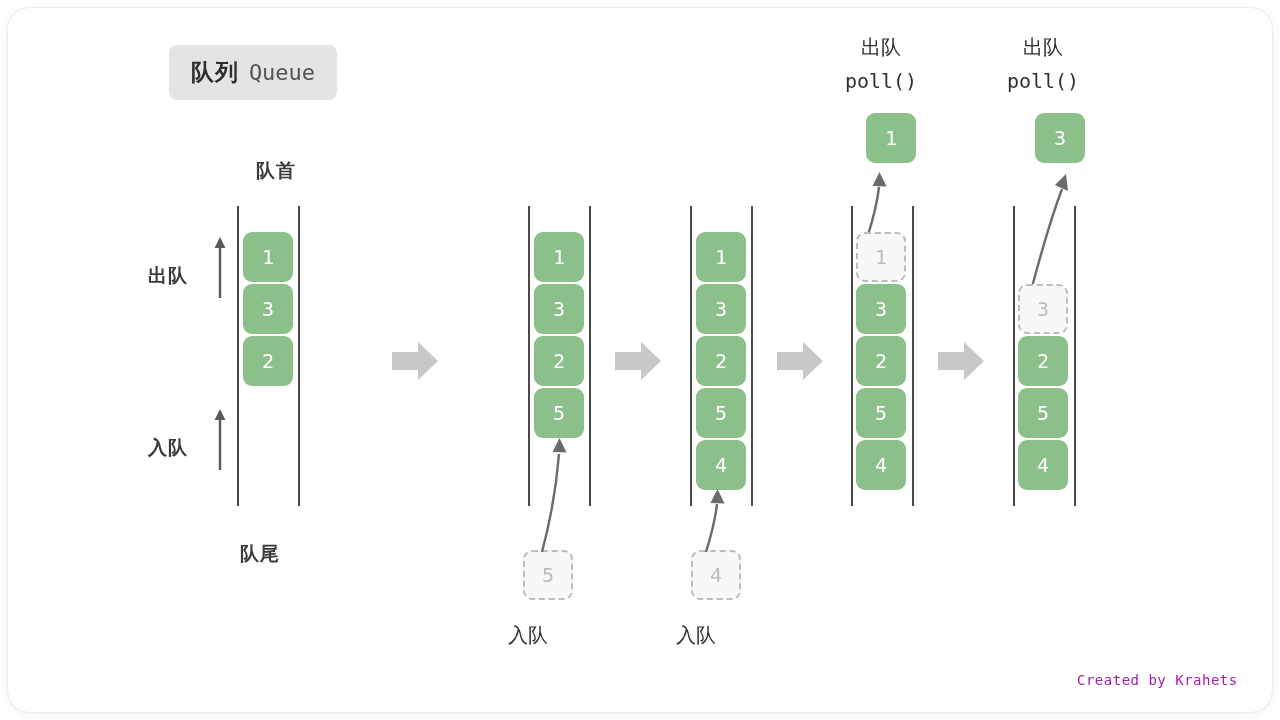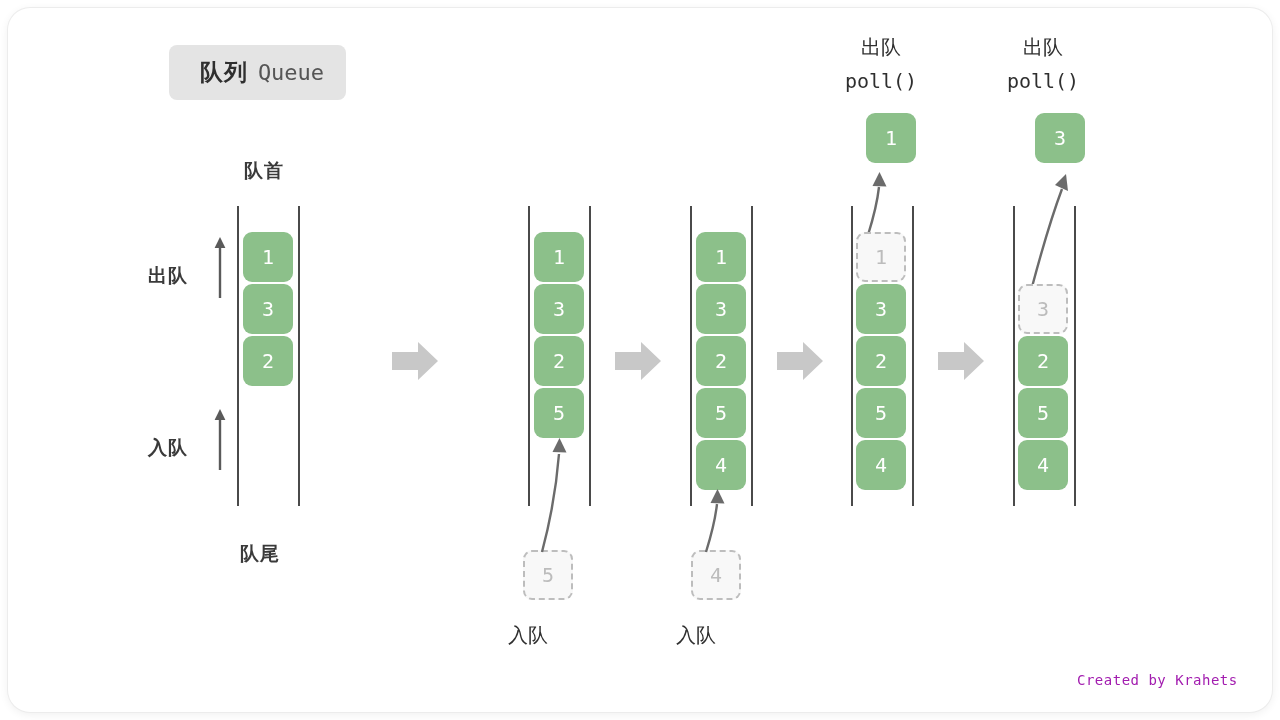--- a/index.html
+++ b/index.html
@@ -30,21 +30,20 @@
   
   #title-badge {
     left: 169px; top: 45px;
     width: 168px; height: 55px;
     background: #e4e4e4;
     border-radius: 8px;
     display: flex;
     align-items: center;
     justify-content: center;
     gap: 10px;
-    padding-left: 9px;
   }
   #title-cn {
     font-size: 23px;
     font-weight: bold;
     color: #2f2f2f;
     letter-spacing: 1px;
   }
   #title-en {
     font-family: "DejaVu Sans Mono", "Liberation Mono", monospace;
     font-size: 22px;
@@ -127,21 +126,21 @@
 <body>
 
 <div id="stage">
   <div id="card" class="abs"></div>
 
   <div id="title-badge" class="abs">
     <span id="title-cn">队列</span>
     <span id="title-en">Queue</span>
   </div>
 
-  <div class="abs cjk-bold" style="left:244px; top:158px;text-align:right;">队首</div>
+  <div class="abs cjk-bold" style="left:256px; top:158px;text-align:right;">队首</div>
   <div class="abs cjk-bold" style="left:240px; top:541px;font-family:Liberation Mono, monospace;">队尾</div>
 
   <div class="abs cjk-bold" style="left:148px; top:263px;">出队</div>
   <div class="abs updir" style="left:212px; top:236px;">
     <svg width="16" height="62" viewBox="0 0 16 62">
       <line x1="8" y1="62" x2="8" y2="10" stroke="#5a5a5a" stroke-width="2.4"></line>
       <polygon points="8,1 2.6,12 13.4,12" fill="#5a5a5a"></polygon>
     </svg>
   </div>
 

